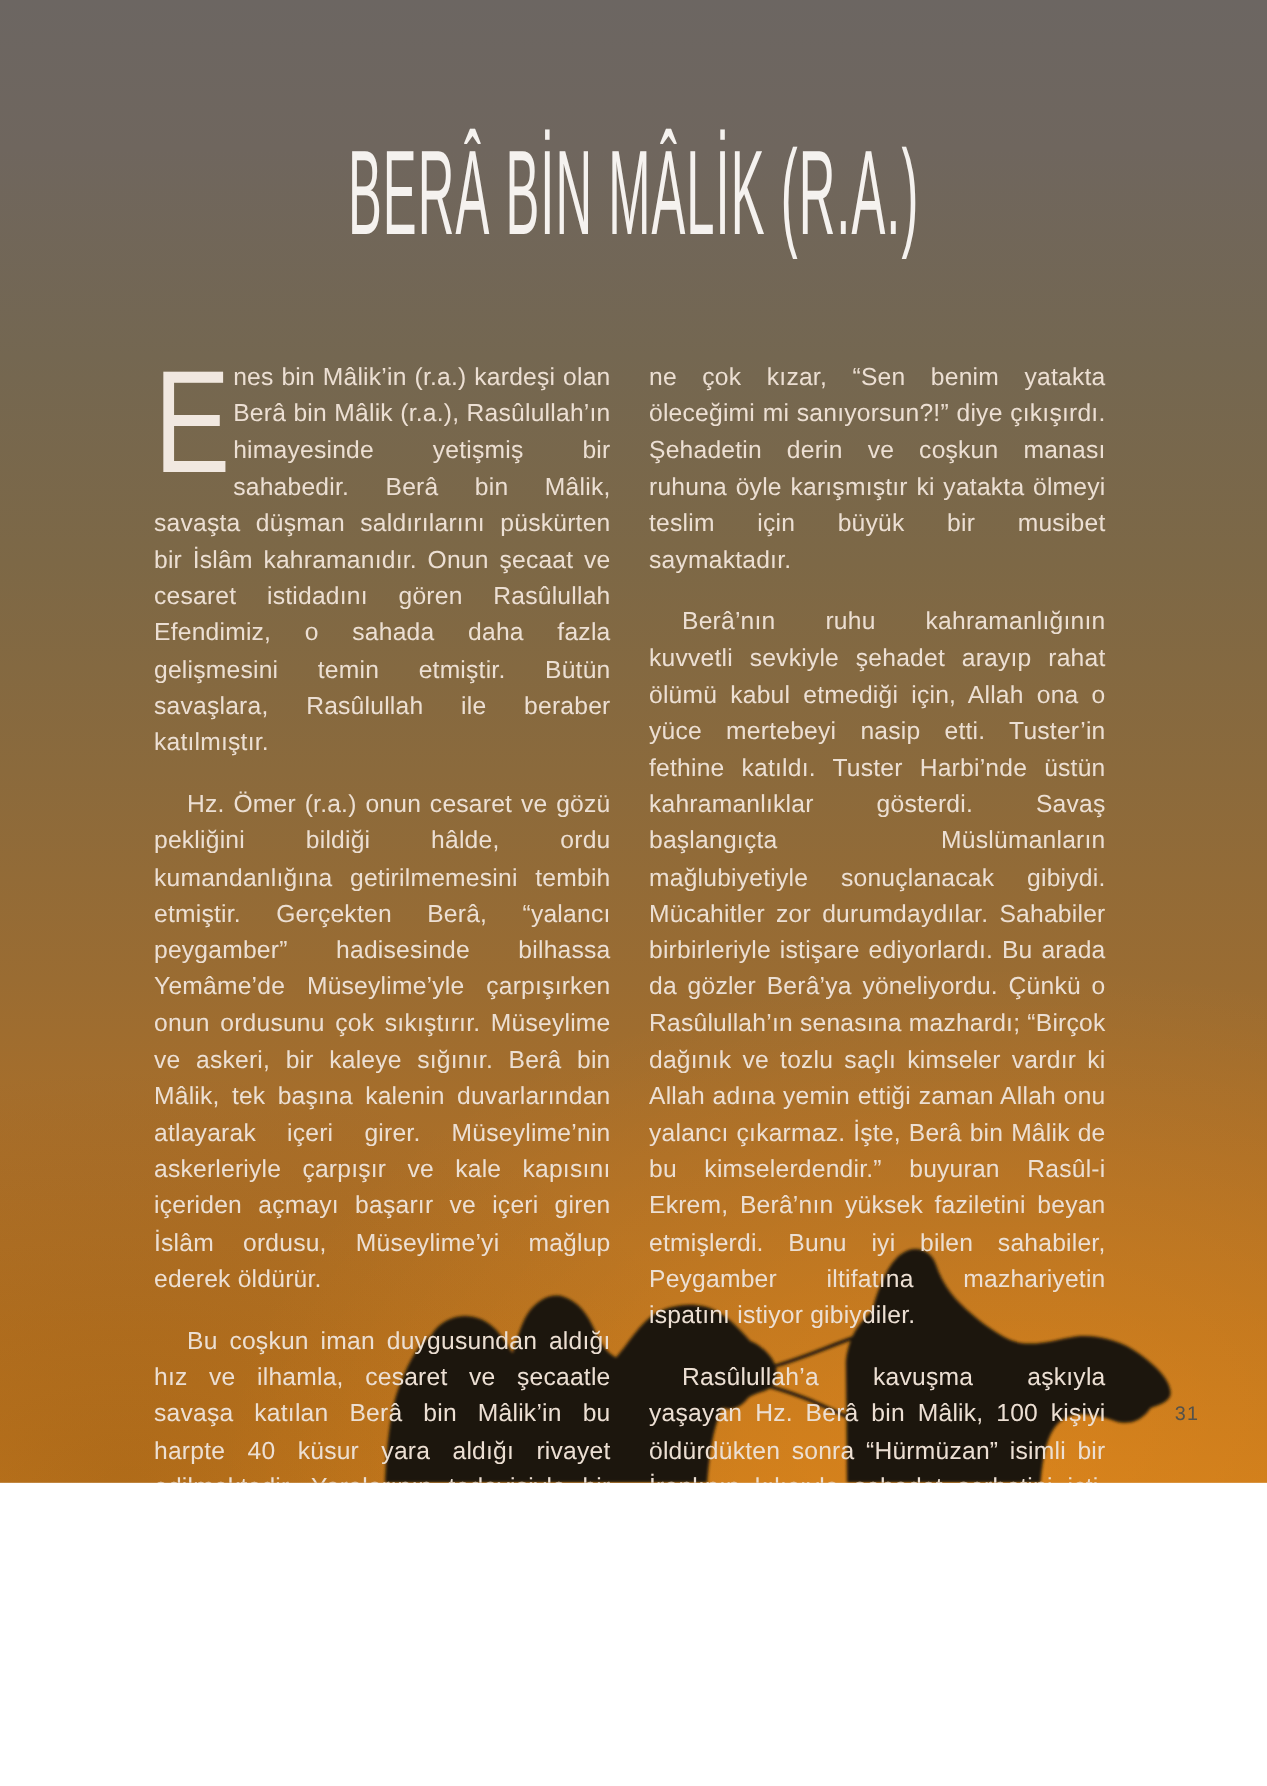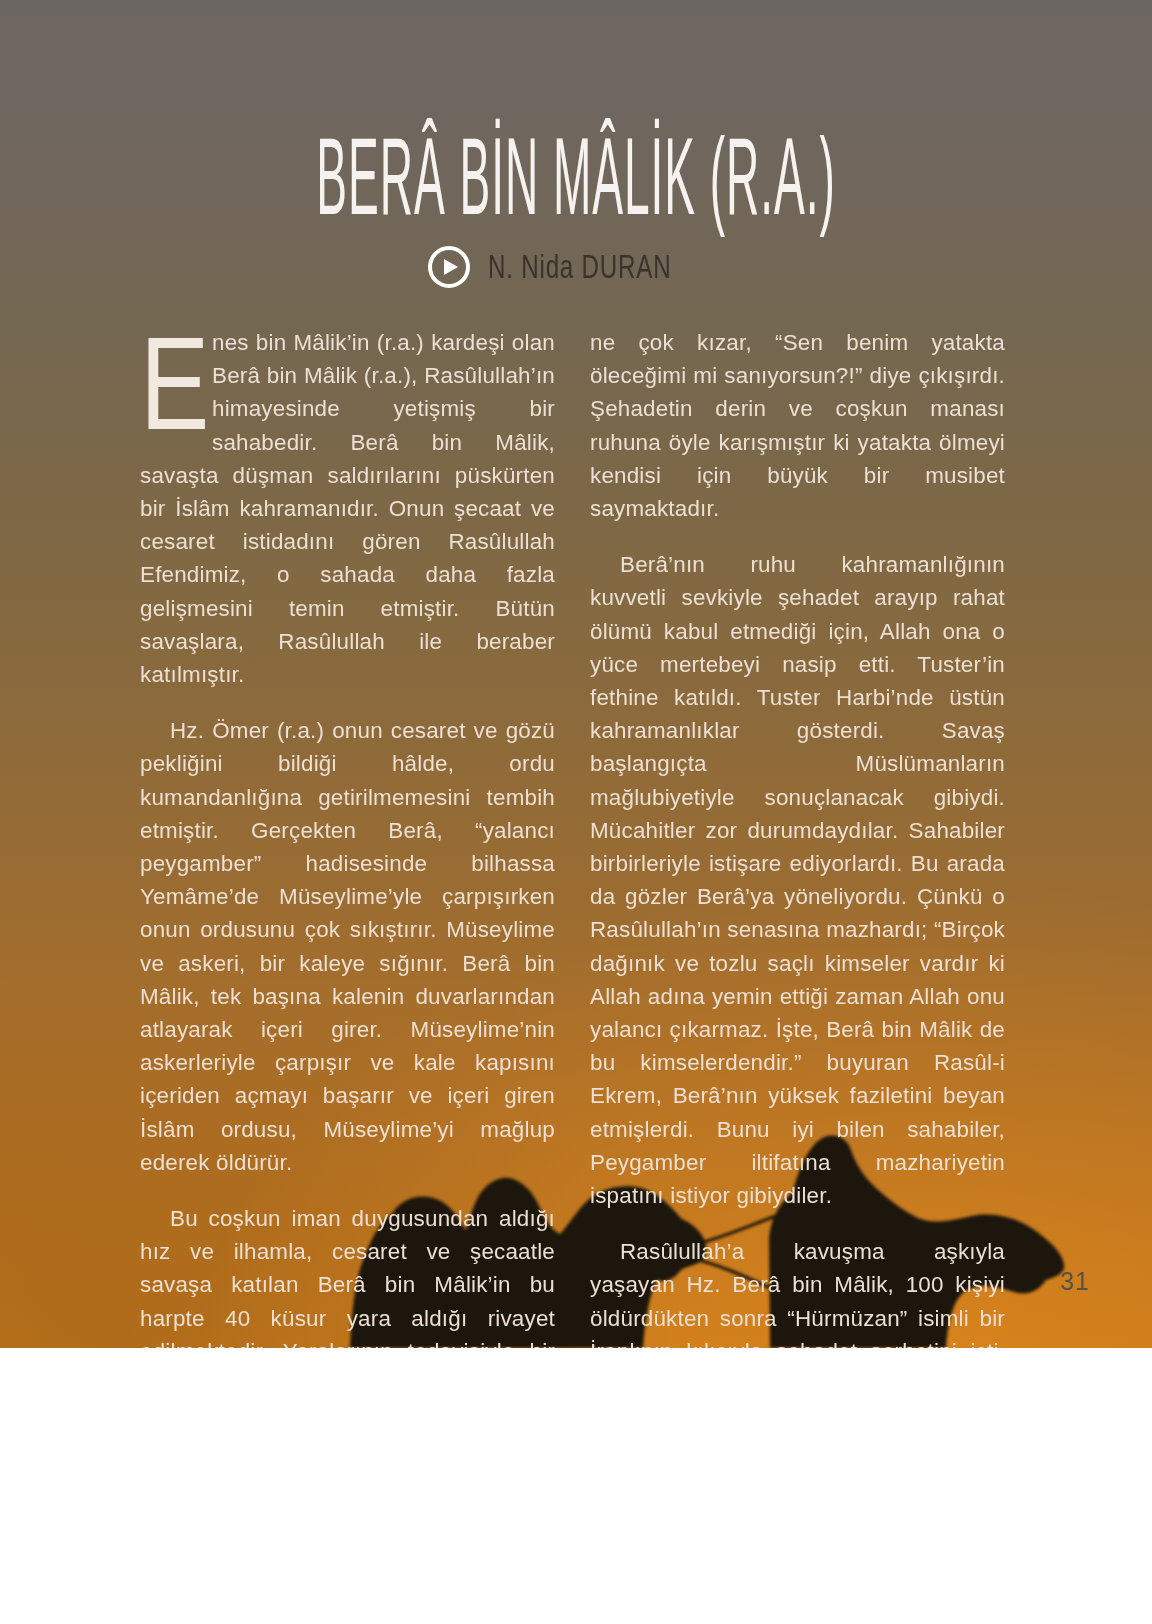--- a/index.html
+++ b/index.html
@@ -80,21 +80,21 @@
     margin:6px 12px 0 0;
     font-size:130px;line-height:100px;
     color:#f1e8e0;
     transform:scale(0.80,1.02);
     transform-origin:left top;
   }
 
   
   .pagenum{
     position:absolute;right:62px;bottom:52px;
-    font-size:25px;letter-spacing:1px;
+    font-size:18px;letter-spacing:1px;
     color:var(--pagenum-color,#55524a);
   }
 
   
   .camels{position:absolute;left:0;bottom:0;width:1152px;height:280px;pointer-events:none;}
 </style>
 </head>
 <body>
 
 <div class="page">
@@ -144,39 +144,33 @@
         C1038,224 1026,228 1014,224
         C996,218 978,214 964,224
         C952,234 948,256 946,280 Z"></path>
     </g>
   </svg>
 
   <header class="header">
     <h1 class="title">
       <span class="stretch">BERÂ BİN MÂLİK (R.A.)</span>
     </h1>
-    <div class="byline">
-      <span class="play-icon">
-          <span class="tri"></span>
-        </span>
-      <span class="author">N. Nida DURAN</span>
-    </div>
   </header>
 
   <main class="columns">
     <div class="col">
       <p class="noindent">
         <span class="dropcap">E</span><span>nes bin Mâlik’in (r.a.) kardeşi olan Berâ bin Mâlik (r.a.), Rasûlullah’ın himayesinde yetişmiş bir sahabedir. Berâ bin Mâlik, savaşta düşman saldırılarını püskürten bir İslâm kahramanıdır. Onun şecaat ve cesaret istidadını gören Rasûlullah Efendimiz, o sahada daha fazla gelişmesini temin etmiştir. Bütün savaşlara, Rasûlullah ile beraber katılmıştır.</span>
       </p>
       <p>Hz. Ömer (r.a.) onun cesaret ve gözü pekliğini bildiği hâlde, ordu kumandanlığına getirilmemesini tembih etmiştir. Gerçekten Berâ, “yalancı peygamber” hadisesinde bilhassa Yemâme’de Müseylime’yle çarpışırken onun ordusunu çok sıkıştırır. Müseylime ve askeri, bir kaleye sığınır. Berâ bin Mâlik, tek başına kalenin duvarlarından atlayarak içeri girer. Müseylime’nin askerleriyle çarpışır ve kale kapısını içeriden açmayı başarır ve içeri giren İslâm ordusu, Müseylime’yi mağlup ederek öldürür.</p>
       <p>Bu coşkun iman duygusundan aldığı hız ve ilhamla, cesaret ve şecaatle savaşa katılan Berâ bin Mâlik’in bu harpte 40 küsur yara aldığı rivayet edilmektedir. Yaralarının tedavisiyle bir ay müddetle, bizzat Halid bin Velid ilgilenmiştir. Hz. Berâ, sürekli Allah’a yalvarır, şöyle dua ederdi:</p>
       <p>Sesi çok güzel olduğu ve zaman zaman şiirler söylediği için kardeşi Enes’in, “Ne zamana kadar böyle devam edeceksin?” deyişi-</p>
     </div>
     <div class="col">
-      <p class="noindent">ne çok kızar, “Sen benim yatakta öleceğimi mi sanıyorsun?!” diye çıkışırdı. Şehadetin derin ve coşkun manası ruhuna öyle karışmıştır ki yatakta ölmeyi kendisi için büyük bir musibet saymaktadır.</p>
+      <p class="noindent">ne çok kızar, “Sen benim yatakta öleceğimi mi sanıyorsun?!” diye çıkışırdı. Şehadetin derin ve coşkun manası ruhuna öyle karışmıştır ki yatakta ölmeyi teslim için büyük bir musibet saymaktadır.</p>
       <p>Berâ’nın ruhu kahramanlığının kuvvetli sevkiyle şehadet arayıp rahat ölümü kabul etmediği için, Allah ona o yüce mertebeyi nasip etti. Tuster’in fethine katıldı. Tuster Harbi’nde üstün kahramanlıklar gösterdi. Savaş başlangıçta Müslümanların mağlubiyetiyle sonuçlanacak gibiydi. Mücahitler zor durumdaydılar. Sahabiler birbirleriyle istişare ediyorlardı. Bu arada da gözler Berâ’ya yöneliyordu. Çünkü o Rasûlullah’ın senasına mazhardı; “Birçok dağınık ve tozlu saçlı kimseler vardır ki Allah adına yemin ettiği zaman Allah onu yalancı çıkarmaz. İşte, Berâ bin Mâlik de bu kimselerdendir.” buyuran Rasûl-i Ekrem, Berâ’nın yüksek faziletini beyan etmişlerdi. Bunu iyi bilen sahabiler, Peygamber iltifatına mazhariyetin ispatını istiyor gibiydiler.</p>
       <p>Rasûlullah’a kavuşma aşkıyla yaşayan Hz. Berâ bin Mâlik, 100 kişiyi öldürdükten sonra “Hürmüzan” isimli bir İranlının kılıcıyla şehadet şerbetini içti. Cenâb-ı Hak, şehitlik mertebesiyle onu şereflendirmiş, mükâfatını vermişti.</p>
     </div>
   </main>
 
   <div class="pagenum">31</div>
 
 </div>
 
 </body></html>

